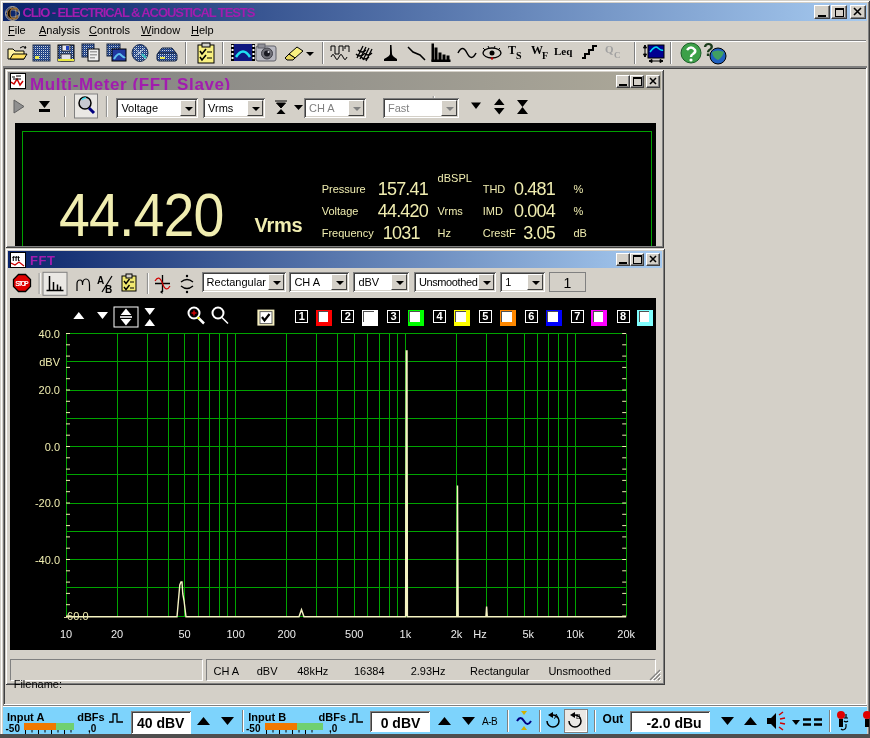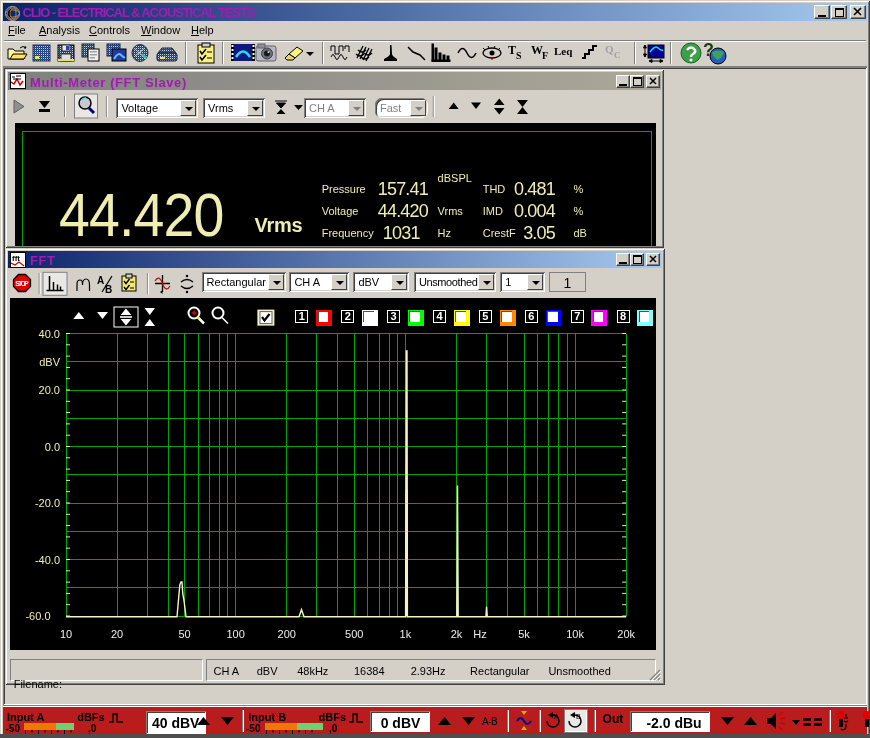--- a/index.html
+++ b/index.html
@@ -239,21 +239,21 @@
 <div class="abs" style="left:3px;top:67px;width:864px;height:638px;background:#D4D0C8;box-shadow: inset 1px 1px 0 #808080, inset -1px -1px 0 #fff, inset 2px 2px 0 #404040;"></div>
 
 <div class="abs" id="mm-win" style="left:5px;top:69px;width:659px;height:179px;background:#D4D0C8;box-shadow: inset 1px 1px 0 #D4D0C8, inset -1px -1px 0 #404040, inset 2px 2px 0 #FFFFFF, inset -2px -2px 0 #808080;">
   <div class="abs" style="left:3px;top:3px;right:3px;height:18px;background:linear-gradient(to right,#808080,#ACA899);"></div>
   <div class="abs" style="left:5px;top:4px;width:16px;height:16px;background:#fff;border:1px solid #000;">
     <svg width="14" height="14">
         <path d="M0 8 L3 10 L6 5 L9 11 L12 7" stroke="#CC0000" stroke-width="1.5" fill="none"></path>
         <path d="M1 3 h3 M5 2 h5 M2 5 h8" stroke="#000" stroke-width="1"></path>
       </svg>
   </div>
-  <div class="abs wht" style="left:25px;top:6px;font-size:13px;letter-spacing:0.6px;">Multi-Meter (FFT Slave)</div>
+  <div class="abs wht" style="left:25px;top:6px;font-size:17px;letter-spacing:0.6px;">Multi-Meter (FFT Slave)</div>
   <div class="tbtn-min" style="left:611px;top:6px;width:14px;height:13px;">
       <div class="abs" style="left:2px;top:8px;width:8px;height:2px;background:#000;"></div>
     </div>
   <div class="tbtn-max" style="left:625px;top:6px;width:14px;height:13px;">
       <div class="abs" style="left:2px;top:1px;width:9px;height:9px;border:1px solid #000;border-top-width:2px;"></div>
     </div>
   <div class="tbtn-close" style="left:641px;top:6px;width:14px;height:13px;"><svg width="12" height="11">
         <path d="M3 2 L9 8 M9 2 L3 8" stroke="#000" stroke-width="1.5"></path>
       </svg></div>
 
@@ -291,21 +291,21 @@
         <div class="dropbtn">
           <div class="darr"></div>
         </div>
       </div>
     <div class="combo abs" style="left:296px;top:7.6px;width:62px;height:20px;">
         <span class="txt" style="color:#808080;">CH A</span>
         <div class="dropbtn">
           <div class="darr gray"></div>
         </div>
       </div>
-    <div class="combo abs" style="left:367px;top:7.6px;width:53px;height:20px;border-radius:7px;">
+    <div class="combo abs" style="left:375px;top:7.6px;width:76px;height:20px;">
         <span class="txt" style="color:#808080;">Fast</span>
         <div class="dropbtn">
           <div class="darr gray"></div>
         </div>
       </div>
   </div>
 
   <div class="abs" style="left:10px;top:54px;width:641px;height:123px;background:#000;">
     <div class="abs" style="left:7px;top:8px;width:630px;height:1px;background:#00A000;"></div>
     <div class="abs" style="left:7px;top:8px;width:1px;height:115px;background:#00A000;"></div>
@@ -495,31 +495,31 @@
     <div class="abs" style="left:627.3px;top:11.9px;width:16px;height:16px;background:#80FFFF;">
         <div class="abs" style="left:1.5px;top:1.5px;width:10.5px;height:10.5px;background:#fff;border-top:1.5px solid #505050;border-left:1.5px solid #505050;"></div>
       </div>
 
     <div class="abs cream" style="right:595.5px;top:30.5px;line-height:1;">40.0</div>
     <div class="abs cream" style="right:595.5px;top:58.75px;line-height:1;">dBV</div>
     <div class="abs cream" style="right:595.5px;top:87px;line-height:1;">20.0</div>
     <div class="abs cream" style="right:595.5px;top:143.5px;line-height:1;">0.0</div>
     <div class="abs cream" style="right:595.5px;top:200px;line-height:1;">-20.0</div>
     <div class="abs cream" style="right:595.5px;top:256.5px;line-height:1;">-40.0</div>
-    <div class="abs cream" style="right:605px;top:313px;line-height:1;">-60.0</div>
+    <div class="abs cream" style="right:567px;top:313px;line-height:1;">-60.0</div>
     <div class="abs cream xl" style="left:46px;top:329.5px;width:20px;text-align:center;">10</div>
     <div class="abs cream xl" style="left:97.1px;top:329.5px;width:20px;text-align:center;">20</div>
     <div class="abs cream xl" style="left:164.6px;top:329.5px;width:20px;text-align:center;">50</div>
     <div class="abs cream xl" style="left:213.7px;top:329.5px;width:24px;text-align:center;">100</div>
     <div class="abs cream xl" style="left:264.8px;top:329.5px;width:24px;text-align:center;">200</div>
     <div class="abs cream xl" style="left:332.3px;top:329.5px;width:24px;text-align:center;">500</div>
     <div class="abs cream xl" style="left:385.4px;top:329.5px;width:20px;text-align:center;">1k</div>
     <div class="abs cream xl" style="left:436.5px;top:329.5px;width:20px;text-align:center;">2k</div>
     <div class="abs cream xl" style="left:460px;top:329.5px;width:20px;text-align:center;">Hz</div>
-    <div class="abs cream xl" style="left:504px;top:329.5px;width:20px;text-align:center;">5k</div>
+    <div class="abs cream xl" style="left:504px;top:329.5px;width:20px;text-align:right;">5k</div>
     <div class="abs cream xl" style="left:552.1px;top:329.5px;width:26px;text-align:center;">10k</div>
     <div class="abs cream xl" style="left:603.2px;top:329.5px;width:26px;text-align:center;">20k</div>
   </div>
 
   <div class="abs" id="fft-status" style="left:3px;top:407px;right:3px;height:27px;background:#D4D0C8;">
     <div class="abs sunken" style="left:2.3px;top:3.6px;width:193px;height:22.8px;"></div>
     <div class="abs sunken" style="left:198px;top:3.6px;width:450px;height:22.8px;"></div>
     <div class="abs" style="left:5.7px;top:10px;margin-top:13px;">Filename:</div>
     <div class="abs" style="left:205.5px;top:10px;">CH A</div>
     <div class="abs" style="left:248.7px;top:10px;">dBV</div>
@@ -530,36 +530,36 @@
     <div class="abs" style="left:540.4px;top:10px;">Unsmoothed</div>
     <svg width="14" height="14" style="position:absolute;left:640px;top:13px;">
       <path d="M12 2 L2 12 M12 6 L6 12 M12 10 L10 12" stroke="#808080" stroke-width="1.3"></path>
       <path d="M13 3 L3 13 M13 7 L7 13 M13 11 L11 13" stroke="#fff" stroke-width="1"></path>
     </svg>
   </div>
 </div>
 
 <div class="abs" style="left:3px;top:705px;width:864px;height:1px;background:#808080;"></div>
 <div class="abs" style="left:3px;top:706px;width:864px;height:1px;background:#FFFFFF;"></div>
-<div class="abs" id="bottombar" style="left:3px;top:707px;width:864px;height:27px;background:#b91c1c;">
+<div class="abs" id="bottombar" style="left:3px;top:707px;width:864px;height:27px;background:#7dd3fc;">
   <div class="abs" style="left:3.9px;top:4.4px;font-weight:bold;">Input A</div>
   <div class="abs" style="left:74.2px;top:4.4px;font-weight:bold;">dBFs</div>
   <div class="abs" style="left:2.5px;top:16px;font-weight:bold;font-size:10px;">-50</div>
   <div class="abs" style="left:21.3px;top:16.4px;width:50.2px;height:6.3px;background:#C8C8C8;">
     <div class="abs" style="left:0;top:0;width:31.6px;height:6.3px;background:#F07800;"></div>
     <div class="abs" style="left:31.6px;top:0;width:18.6px;height:6.3px;background:#70D070;"></div>
   </div>
   <div class="abs" style="left:85px;top:16px;font-weight:bold;font-size:10px;">,0</div>
   <svg width="60" height="6" style="position:absolute;left:21px;top:22.5px;">
       <path d="M1.5 0 v4 M8 0 v2.5 M14.5 0 v4 M21 0 v2.5 M27.5 0 v4 M34 0 v2.5 M40.5 0 v4 M47 0 v2.5" stroke="#000"></path>
     </svg>
   <svg width="16" height="12" style="position:absolute;left:106px;top:5px;">
       <path d="M0 10 h4 v-8 h4 v8 h6" stroke="#000" stroke-width="1.3" fill="none"></path>
     </svg>
-  <div class="abs" style="left:143px;top:3.7px;width:60px;height:23px;background:#fff;box-shadow:inset 1px 1px 0 #808080, inset -1px -1px 0 #fff, inset 2px 2px 0 #404040;">
+  <div class="abs" style="left:128px;top:3.7px;width:60px;height:23px;background:#fff;box-shadow:inset 1px 1px 0 #808080, inset -1px -1px 0 #fff, inset 2px 2px 0 #404040;">
     <div class="abs" style="left:6px;top:4px;font-size:14px;font-weight:bold;white-space:nowrap;">40 dBV</div>
   </div>
   <svg width="70" height="10" style="position:absolute;left:194px;top:10px;">
     <path d="M0 8 h13 l-6.5 -8 z" fill="#000"></path>
     <path d="M24 0 h13 l-6.5 8 z" fill="#000"></path>
   </svg>
   <div class="tsep" style="left:239.2px;top:3px;height:22px;"></div>
   <div class="abs" style="left:245.3px;top:4.4px;font-weight:bold;">Input B</div>
   <div class="abs" style="left:315.6px;top:4.4px;font-weight:bold;">dBFs</div>
   <div class="abs" style="left:243px;top:16px;font-weight:bold;font-size:10px;">-50</div>

